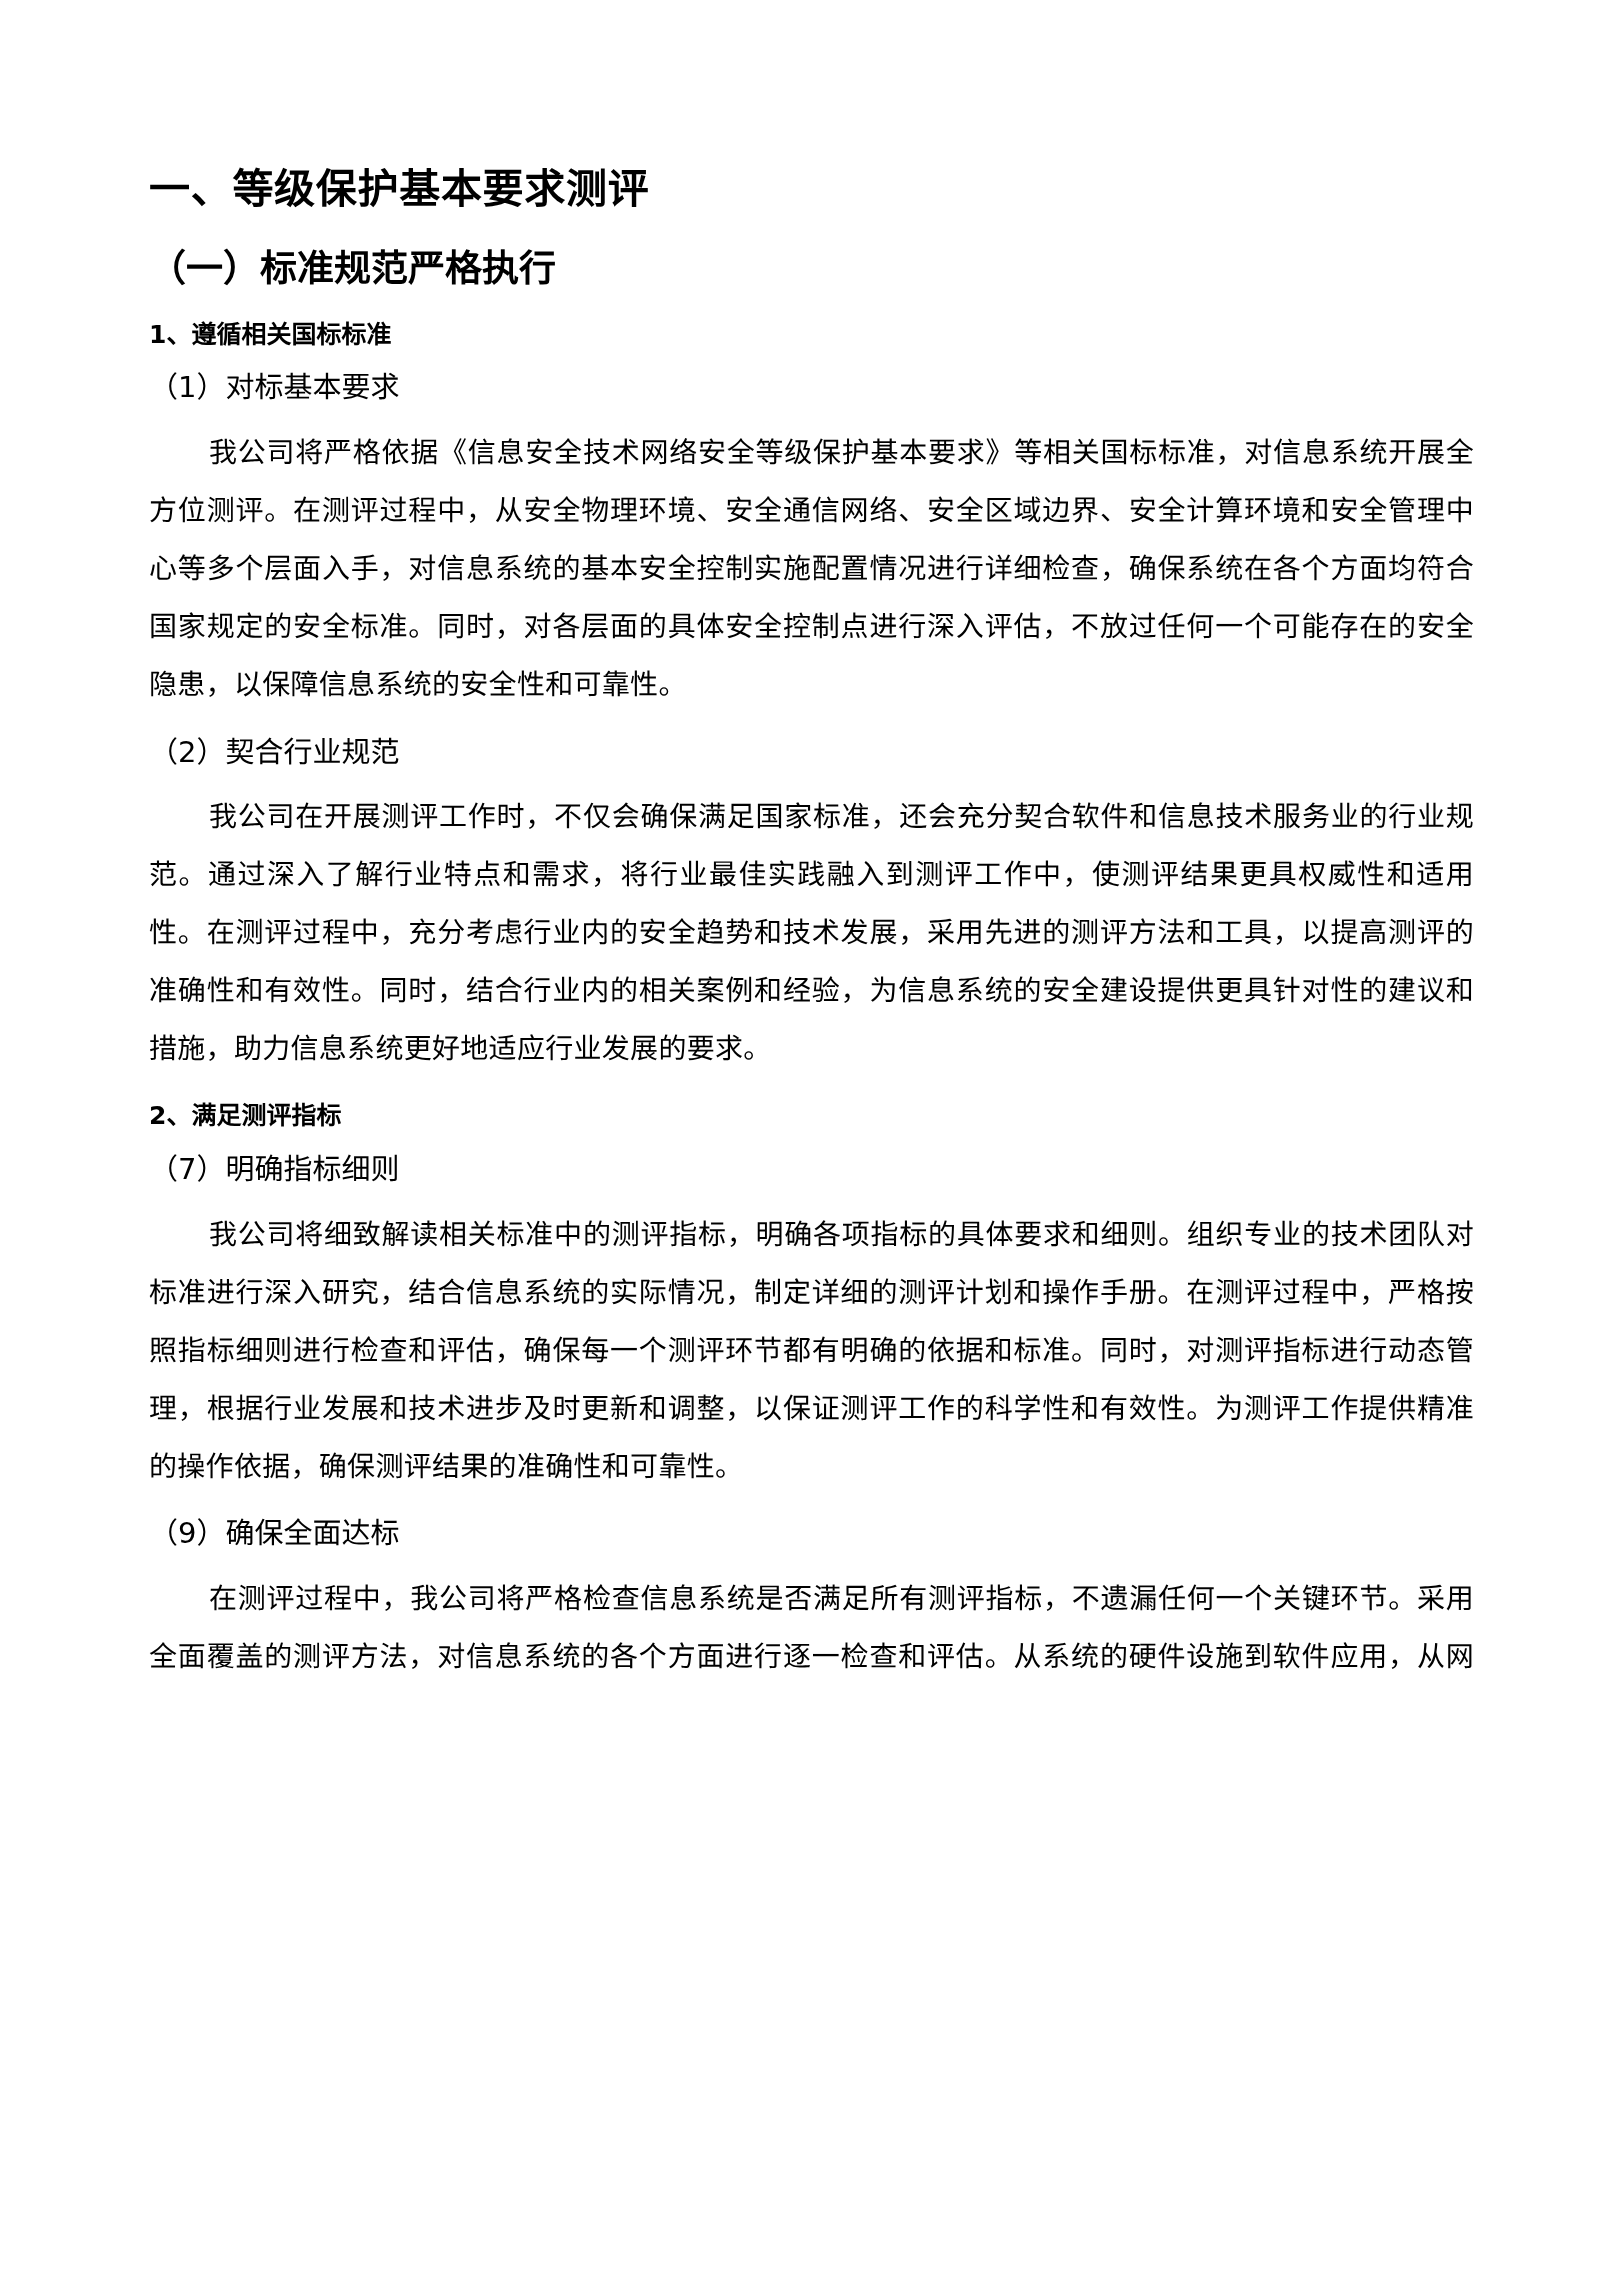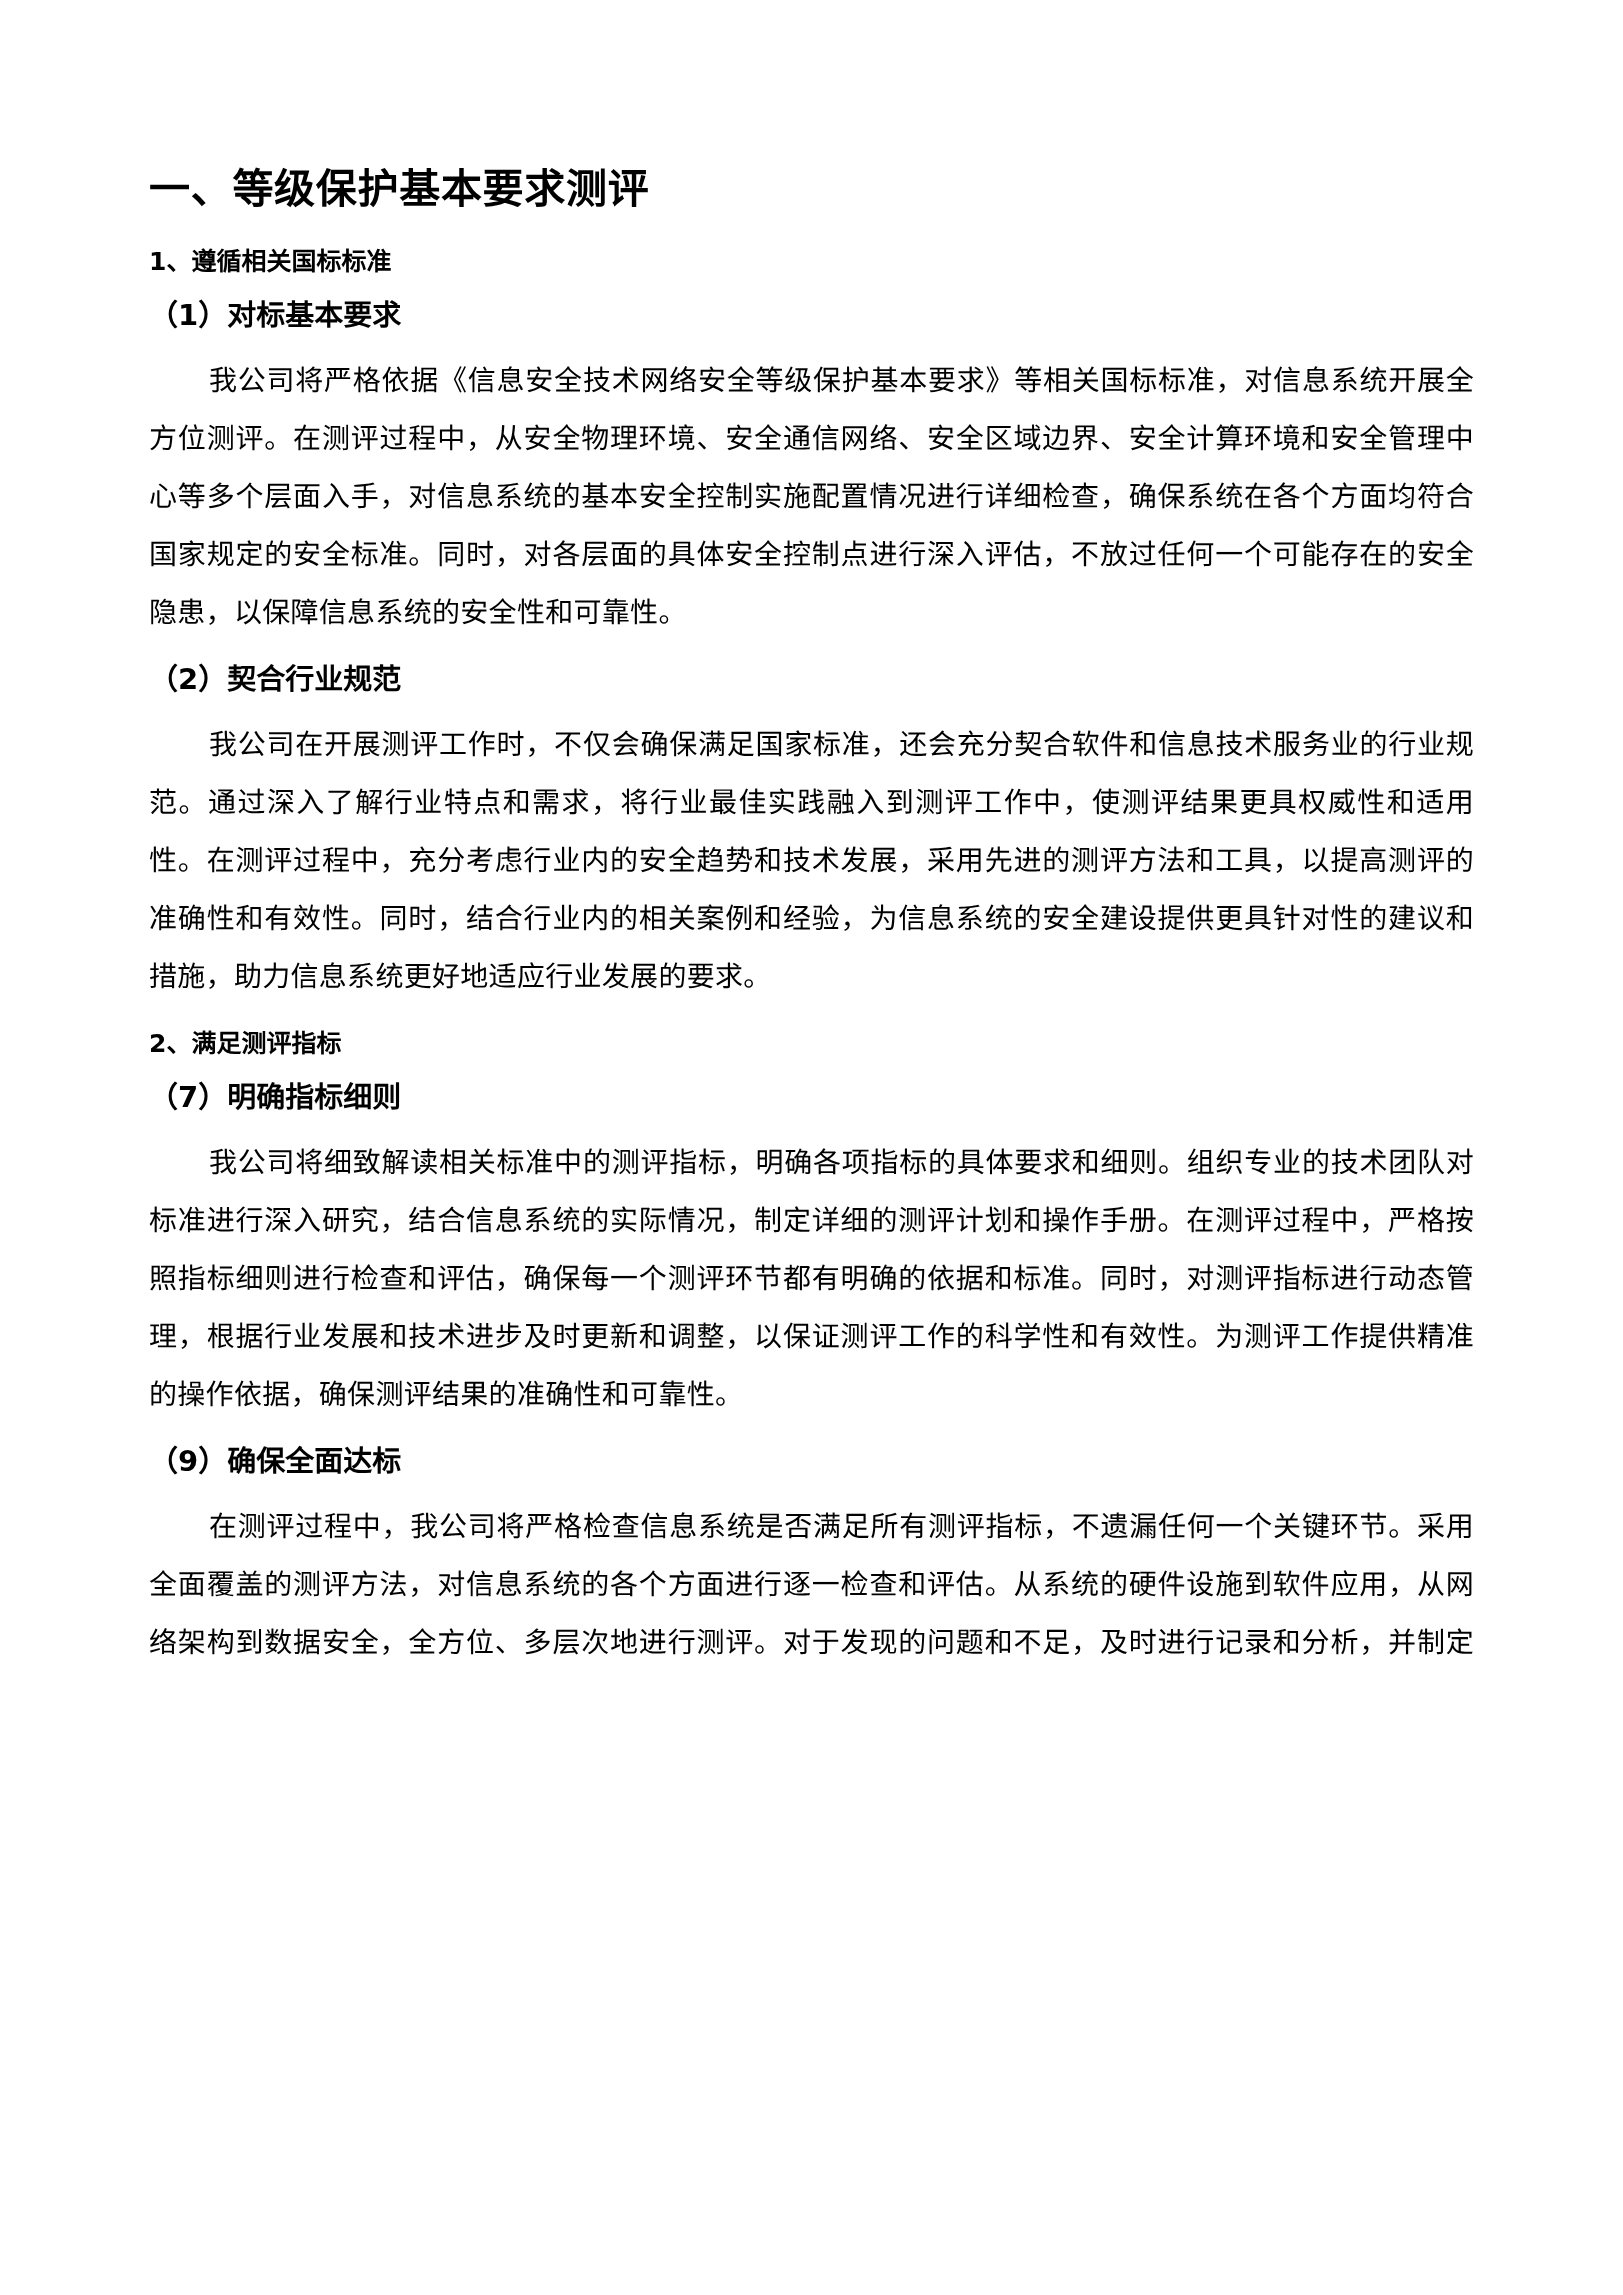--- a/index.html
+++ b/index.html
@@ -49,21 +49,21 @@
     font-family: "DejaVu Sans", "Liberation Sans", sans-serif;
     font-weight: 700;
     font-size: 25px;
     line-height: 1.3;
     margin: 0 0 18.3px 0;
     text-align: left;
   }
 
   .h4 {
     font-family: "DejaVu Sans", "Liberation Sans", sans-serif;
-    font-weight: 700;
+    font-weight: 400;
     font-size: 29px;
     line-height: 1.3;
     margin: 0 0 17px 0;
     text-align: left;
   }
 
   
   .h3.spaced-top { margin-top: 22px; }
   .h4.spaced-top { margin-top: 19.6px; }
 
@@ -81,20 +81,21 @@
   }
 </style>
 </head>
 <body>
 
 <div class="page">
   <div class="doc-body">
 
     <h1 class="h1">一、等级保护基本要求测评</h1>
 
+    <h2 class="h2">（一）标准规范严格执行</h2>
 
     <h3 class="h3">1、遵循相关国标标准</h3>
 
     <h4 class="h4">（1）对标基本要求</h4>
 
     <p class="para">我公司将严格依据《信息安全技术网络安全等级保护基本要求》等相关国标标准，对信息系统开展全方位测评。在测评过程中，从安全物理环境、安全通信网络、安全区域边界、安全计算环境和安全管理中心等多个层面入手，对信息系统的基本安全控制实施配置情况进行详细检查，确保系统在各个方面均符合国家规定的安全标准。同时，对各层面的具体安全控制点进行深入评估，不放过任何一个可能存在的安全隐患，以保障信息系统的安全性和可靠性。</p>
 
     <h4 class="h4 spaced-top">（2）契合行业规范</h4>
 
     <p class="para">我公司在开展测评工作时，不仅会确保满足国家标准，还会充分契合软件和信息技术服务业的行业规范。通过深入了解行业特点和需求，将行业最佳实践融入到测评工作中，使测评结果更具权威性和适用性。在测评过程中，充分考虑行业内的安全趋势和技术发展，采用先进的测评方法和工具，以提高测评的准确性和有效性。同时，结合行业内的相关案例和经验，为信息系统的安全建设提供更具针对性的建议和措施，助力信息系统更好地适应行业发展的要求。</p>

